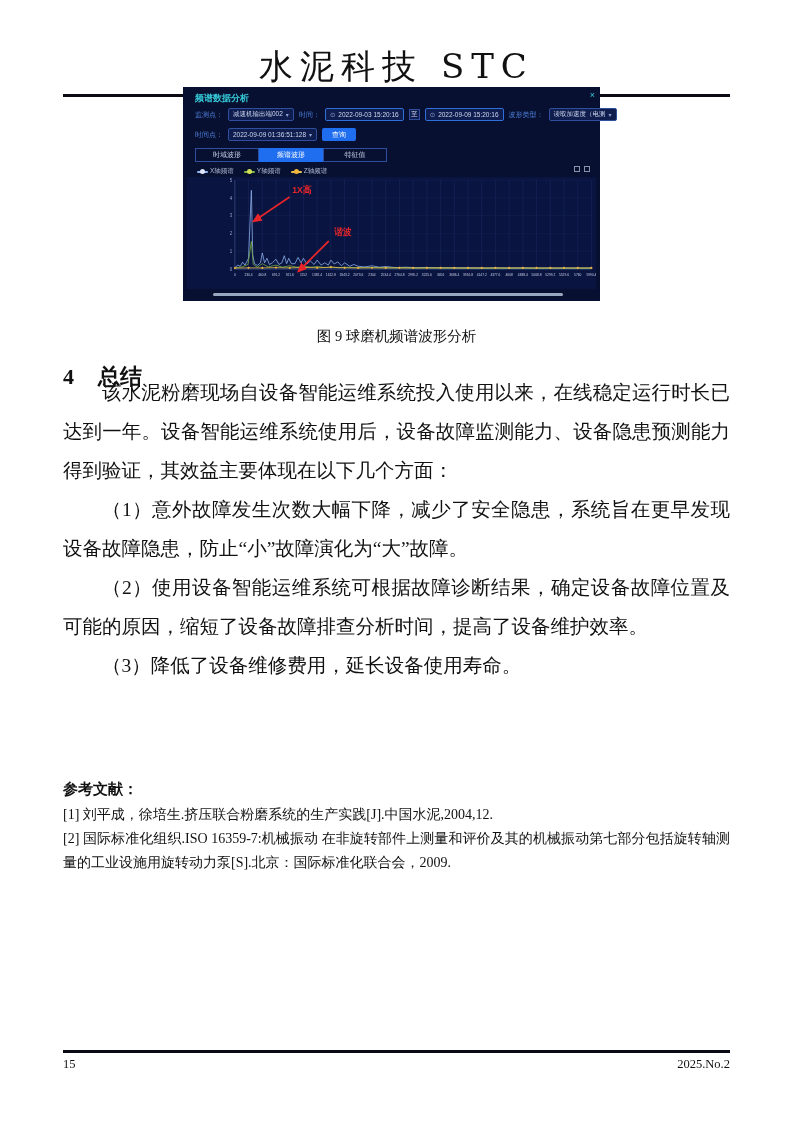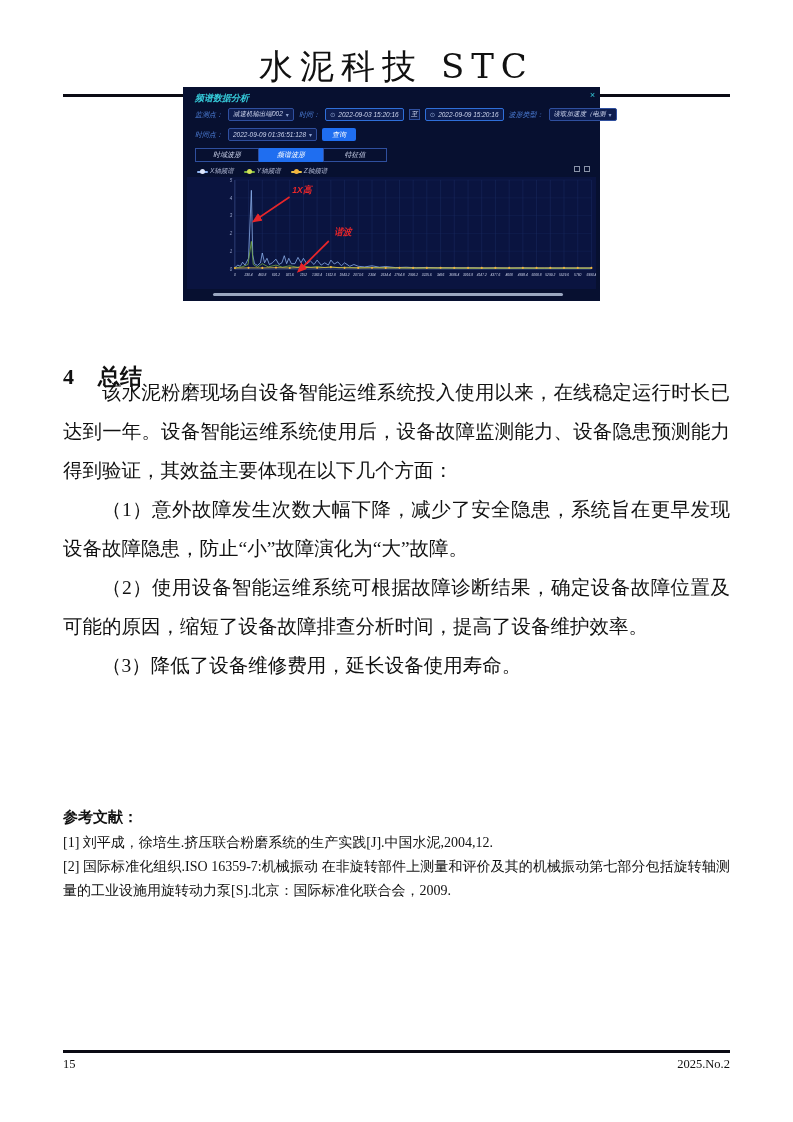--- a/index.html
+++ b/index.html
@@ -7,21 +7,21 @@
   #page {
     position:relative; width:793px; height:1122px; background:#fff;
     font-family:"Liberation Serif","DejaVu Serif",serif; color:#111; overflow:hidden;
   }
   
   .jheader { position:absolute; top:44px; left:0; width:100%; text-align:center;
     font-size:34px; letter-spacing:7px; font-family:"DejaVu Serif","Liberation Serif",serif; }
   .jrule { position:absolute; top:94px; left:63px; width:667px; height:3px; background:#0a0a14; }
   
   .dialog { position:absolute; left:183px; top:87px; width:417px; height:214px;
-    background:#071030; z-index:2; font-family:"Liberation Sans","DejaVu Sans",sans-serif;font-style:italic; }
+    background:#071030; z-index:2; font-family:"Liberation Sans","DejaVu Sans",sans-serif; }
   .dlg-title { position:absolute; left:12px; top:5px; font-size:9px; font-weight:bold; color:#35c9d8; }
   .dlg-close { position:absolute; right:5px; top:3px; font-size:9px; color:#35c9d8; cursor:pointer; }
   .frow { position:absolute; left:12px; display:flex; align-items:center; gap:5px; }
   .frow1 { top:21px; } .frow2 { top:41px; }
   .flabel { font-size:7px; color:#4d7fd9; white-space:nowrap; }
   .fbox { display:inline-flex; align-items:center; height:13px; padding:0 4px;
     border:1px solid #2f4f9e; border-radius:2px; background:#0e1d4e; color:#cfd6ee;
     font-size:6.5px; white-space:nowrap; gap:3px; }
   .fbox.time { border-color:#2f6fd9; }
   .caret { font-size:6px; color:#8fa3cf; }
@@ -45,21 +45,21 @@
   .scrollbar { position:absolute; left:30px; top:206px; width:350px; height:3px;
     background:#9aa7c0; border-radius:2px; }
   
   .caption { position:absolute; top:327px; left:0; width:100%; text-align:center; font-size:14.5px; }
   .sect { position:absolute; top:362px; left:63px; font-size:22px; font-weight:bold;
     font-family:"Liberation Serif","DejaVu Serif",serif; }
   .sect .num { margin-right:24px; }
   .body { position:absolute; top:373px; left:63px; width:667px; font-size:19.5px;
     line-height:39px; text-align:justify; }
   .body p { text-indent:2em; }
-  .refs { position:absolute; top:780px; left:63px; width:667px;margin-top:28px; }
+  .refs { position:absolute; top:780px; left:63px; width:667px; }
   .refs-head { font-weight:bold; font-size:15px; margin-bottom:4px; }
   .refs-item { font-size:14px; line-height:24px; text-align:justify; }
   
   .frule { position:absolute; top:1050px; left:63px; width:667px; height:3px; background:#0a0a14; }
   .fpage { position:absolute; top:1057px; left:63px; width:667px; font-size:12.5px; }
   .fissue { position:absolute; top:1057px; right:63px; font-size:12.5px; }
 </style>
 </head>
 <body>
 
@@ -244,20 +244,21 @@
           <line x1="73" y1="20" x2="34" y2="44" stroke="#e8262a" stroke-width="1.8" marker-end="url(#arr)"></line>
           <text x="76" y="16" font-size="9.5" font-weight="bold" fill="#e8262a" font-family="Liberation Sans, sans-serif">1X高</text>
           <line x1="116" y1="64" x2="83" y2="94" stroke="#e8262a" stroke-width="1.8" marker-end="url(#arr)"></line>
           <text x="122" y="58" font-size="9.5" font-weight="bold" fill="#e8262a" font-family="Liberation Sans, sans-serif">谐波</text>
         </svg>
     </div>
 
     <div class="scrollbar"></div>
   </div>
 
+  <div class="caption">图 9 球磨机频谱波形分析</div>
 
   <div class="sect">
     <span class="num">4</span><span>总结</span>
   </div>
 
   <div class="body">
     <p>该水泥粉磨现场自设备智能运维系统投入使用以来，在线稳定运行时长已达到一年。设备智能运维系统使用后，设备故障监测能力、设备隐患预测能力得到验证，其效益主要体现在以下几个方面：</p>
     <p>（1）意外故障发生次数大幅下降，减少了安全隐患，系统旨在更早发现设备故障隐患，防止“小”故障演化为“大”故障。</p>
     <p>（2）使用设备智能运维系统可根据故障诊断结果，确定设备故障位置及可能的原因，缩短了设备故障排查分析时间，提高了设备维护效率。</p>
     <p>（3）降低了设备维修费用，延长设备使用寿命。</p>

